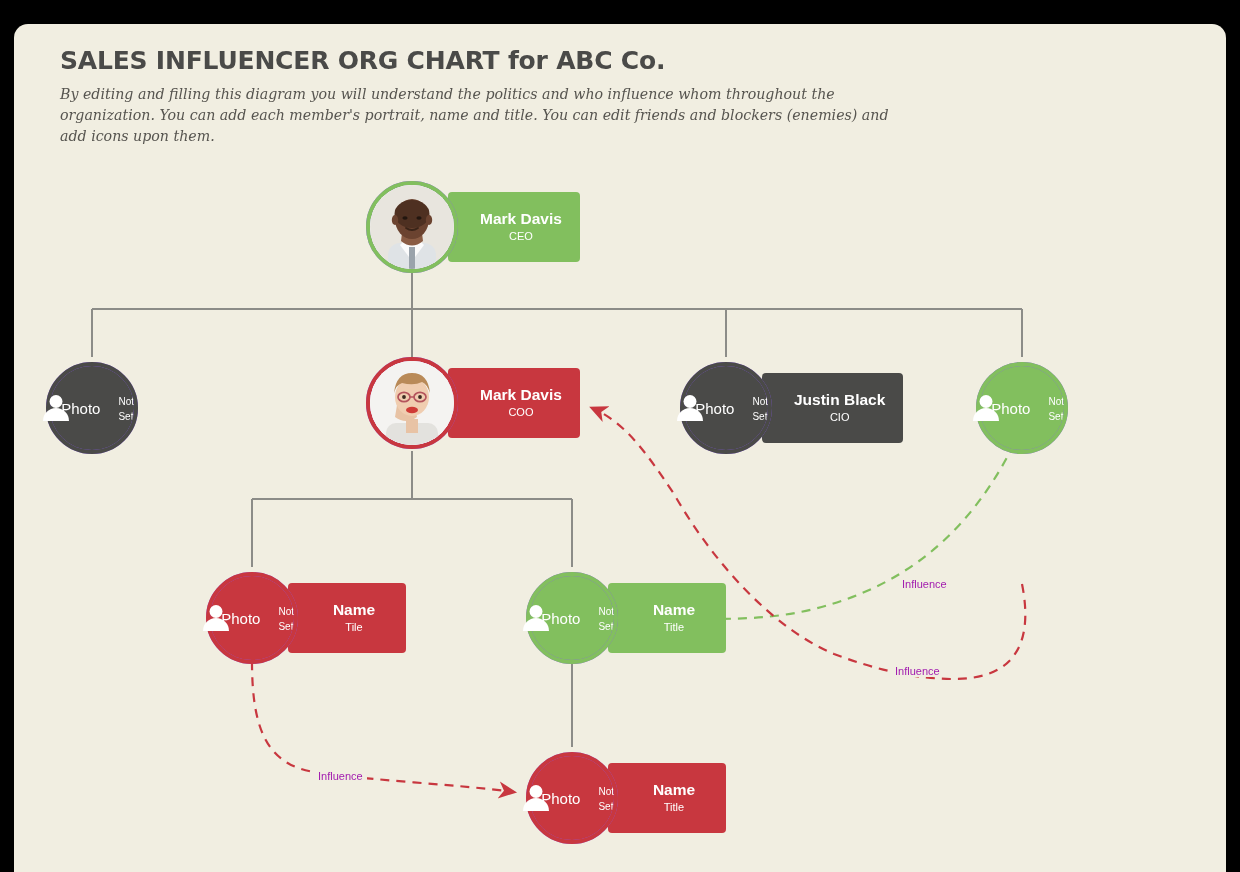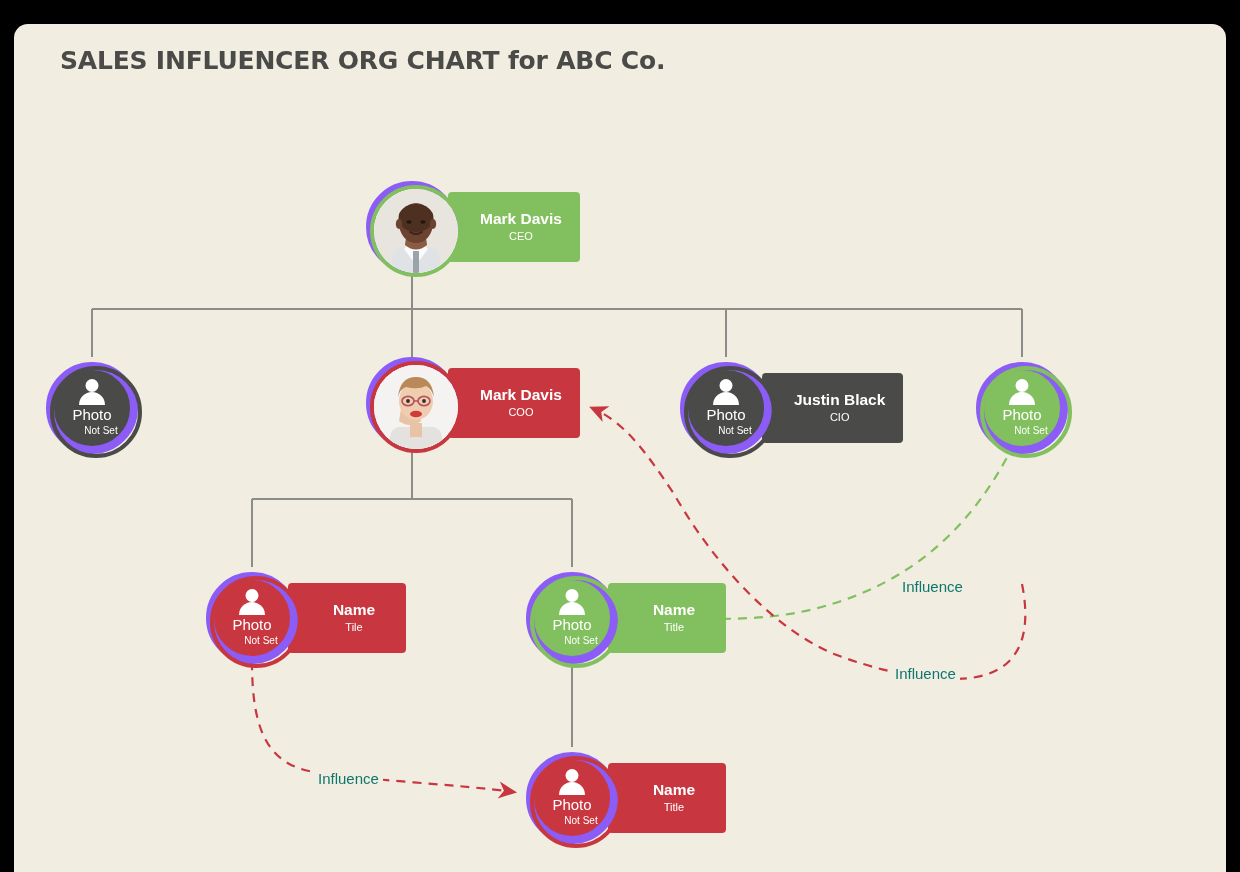--- a/index.html
+++ b/index.html
@@ -67,23 +67,23 @@
     display: flex;
     align-items: center;
     height: 92px;
   }
   .avatar {
     position: relative;
     width: 92px;
     height: 92px;
     border-radius: 50%;
     box-sizing: border-box;
-    border: 8px solid #8b5cf6;
+    border: 4px solid #8b5cf6;
     display: flex;
-    flex-direction: column;
+    flex-direction: row;
     align-items: center;
     justify-content: center;
     z-index: 3;
     flex: 0 0 auto;
   }
   .avatar .ring {
     position: absolute;
     left: -4px; top: -4px;
     width: 92px; height: 92px;
     border-radius: 50%;
@@ -172,22 +172,22 @@
   .c-red .ring    { border-color: #c8373f; }
   .c-red.ph       { background: #c8373f; }
   .lb-red         { background: #c8373f; }
 
   .c-gray .ring   { border-color: #4a4a48; }
   .c-gray.ph      { background: #4a4a48; }
   .lb-gray        { background: #4a4a48; }
 
   .infl-label {
     position: absolute;
-    font-size: 15px;
-    color: #0f766e;
+    font-size: 11px;
+    color: #a21caf;
     background: #f1eee1;
     padding: 0 4px;
     white-space: nowrap;
     z-index: 2;
   }
 
   
   #logo {
     position: absolute;
     right: 8px;
@@ -227,20 +227,21 @@
   }
 </style>
 </head>
 <body>
 
 <div id="frame">
   <div id="canvas">
 
     <div id="header">
       <div id="title">SALES INFLUENCER ORG CHART for ABC Co.</div>
+      <div id="subtitle">By editing and filling this diagram you will understand the politics and who influence whom throughout the organization. You can add each member's portrait, name and title. You can edit friends and blockers (enemies) and add icons upon them.</div>
     </div>
 
     <svg id="wires" viewBox="0 0 1212 862" width="1212" height="862">
       <defs>
         <marker id="ah-red" markerWidth="9" markerHeight="9" refX="7" refY="4.5" orient="auto">
           <path d="M0,0.6 L8.4,4.5 L0,8.4 L2.4,4.5 Z" fill="#c8373f"></path>
         </marker>
         <marker id="ah-green" markerWidth="9" markerHeight="9" refX="7" refY="4.5" orient="auto">
           <path d="M0,0.6 L8.4,4.5 L0,8.4 L2.4,4.5 Z" fill="#82bf5e"></path>
         </marker>

